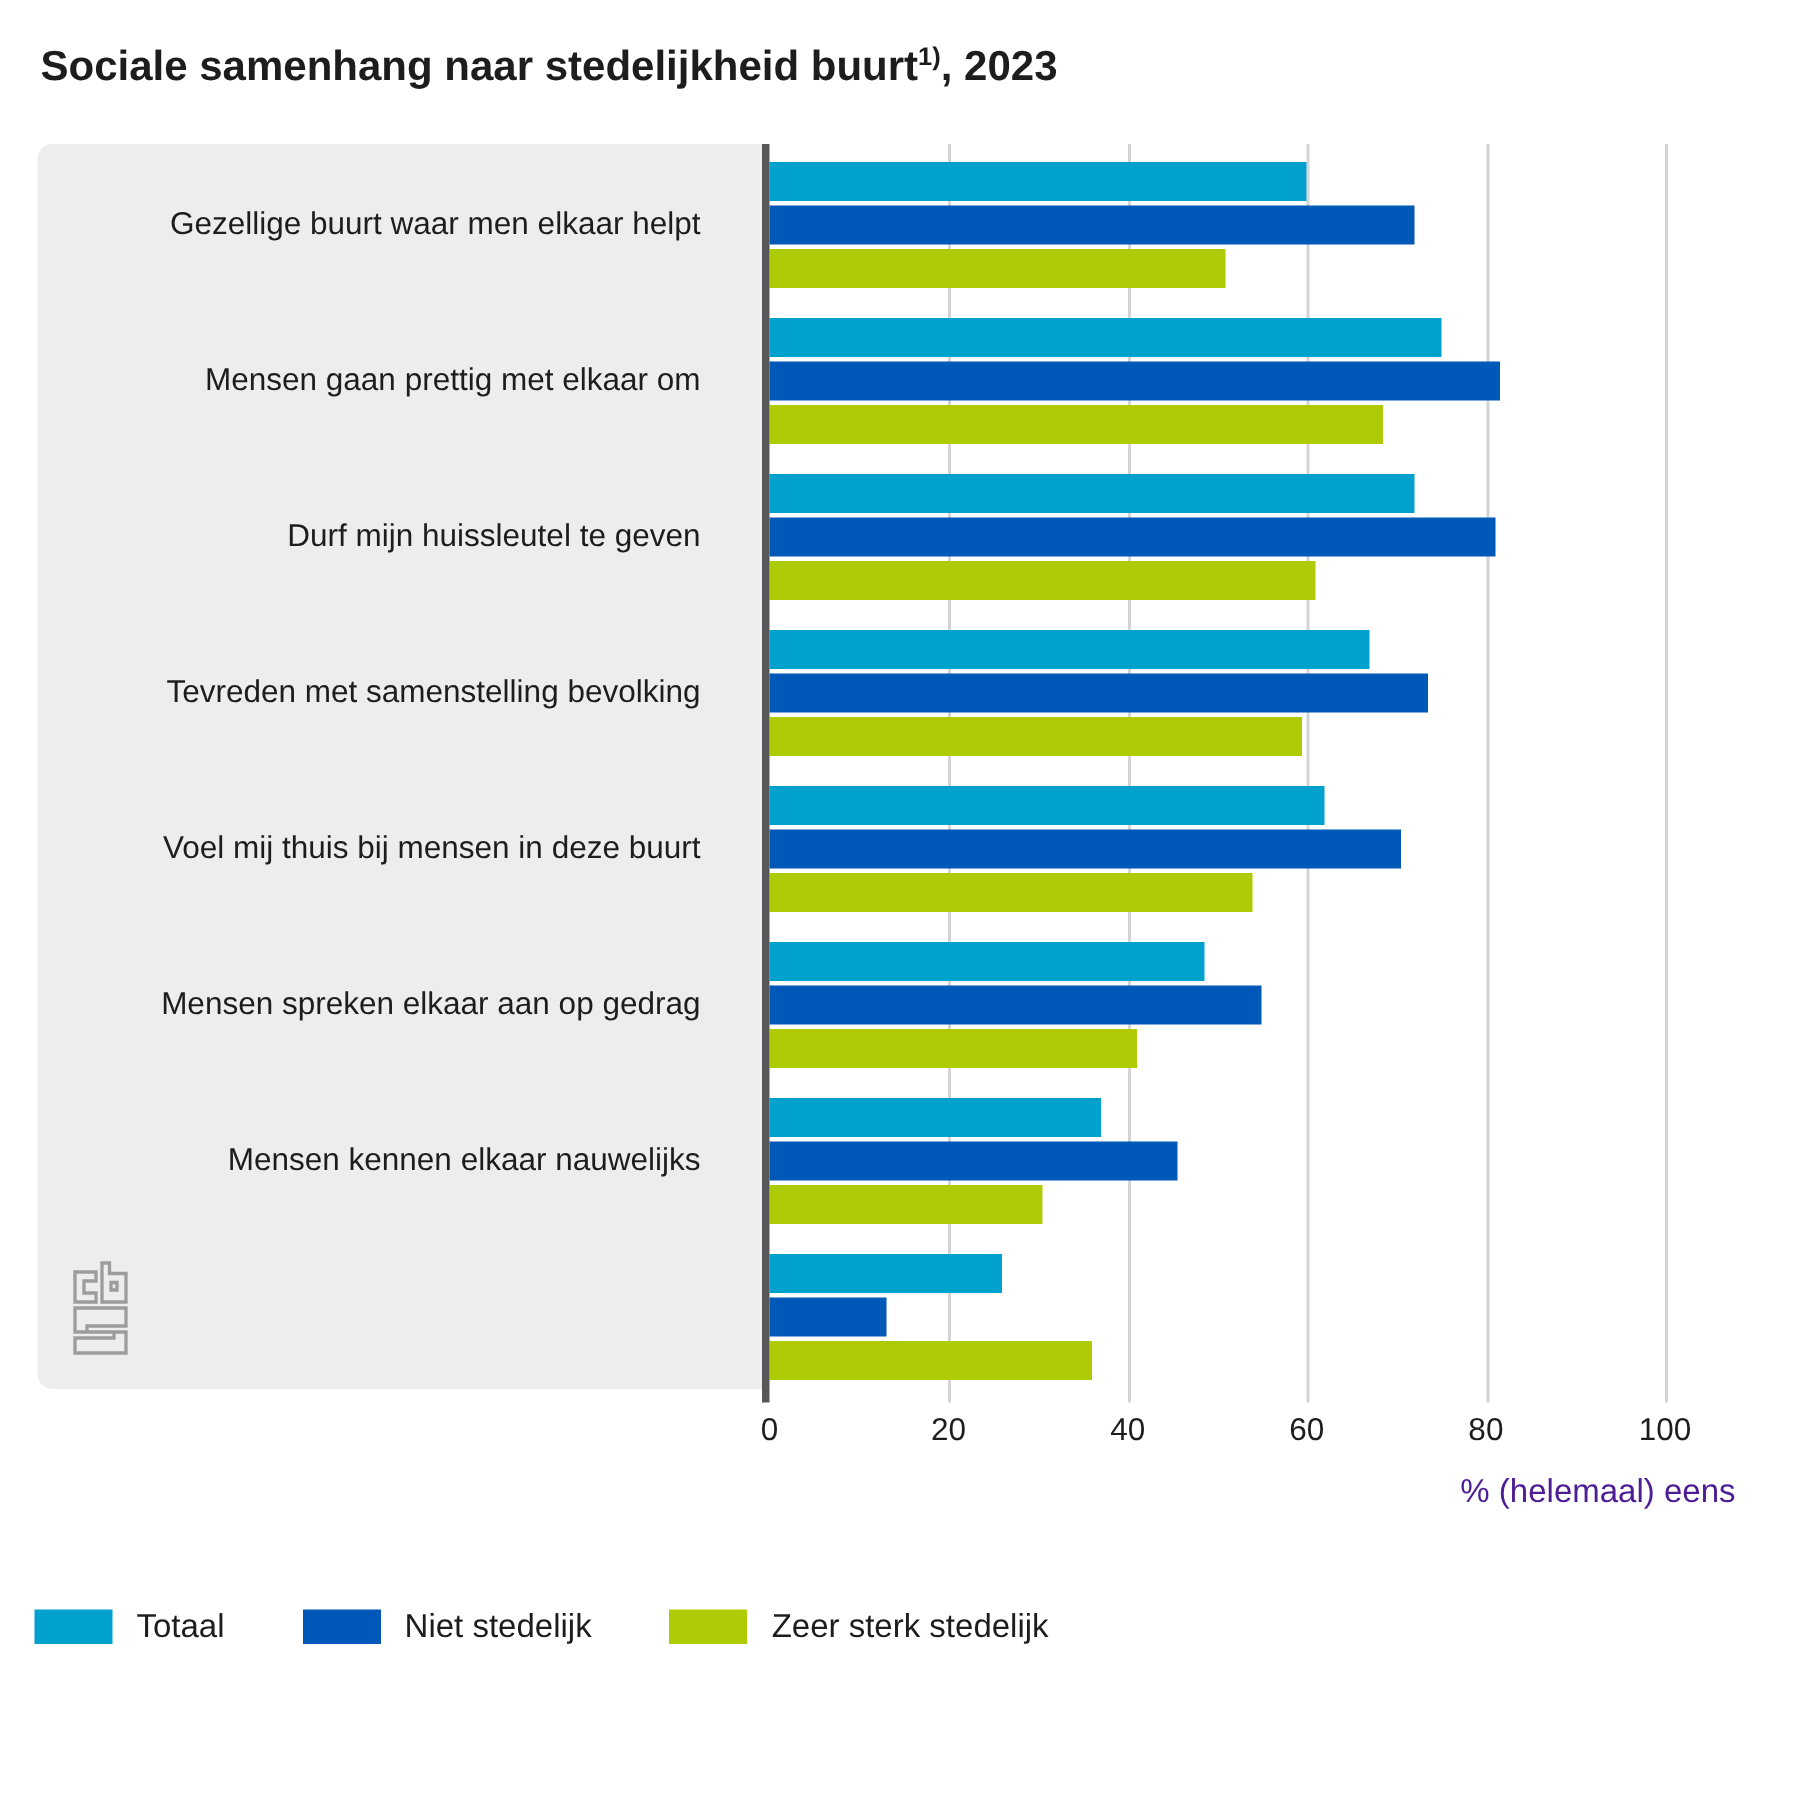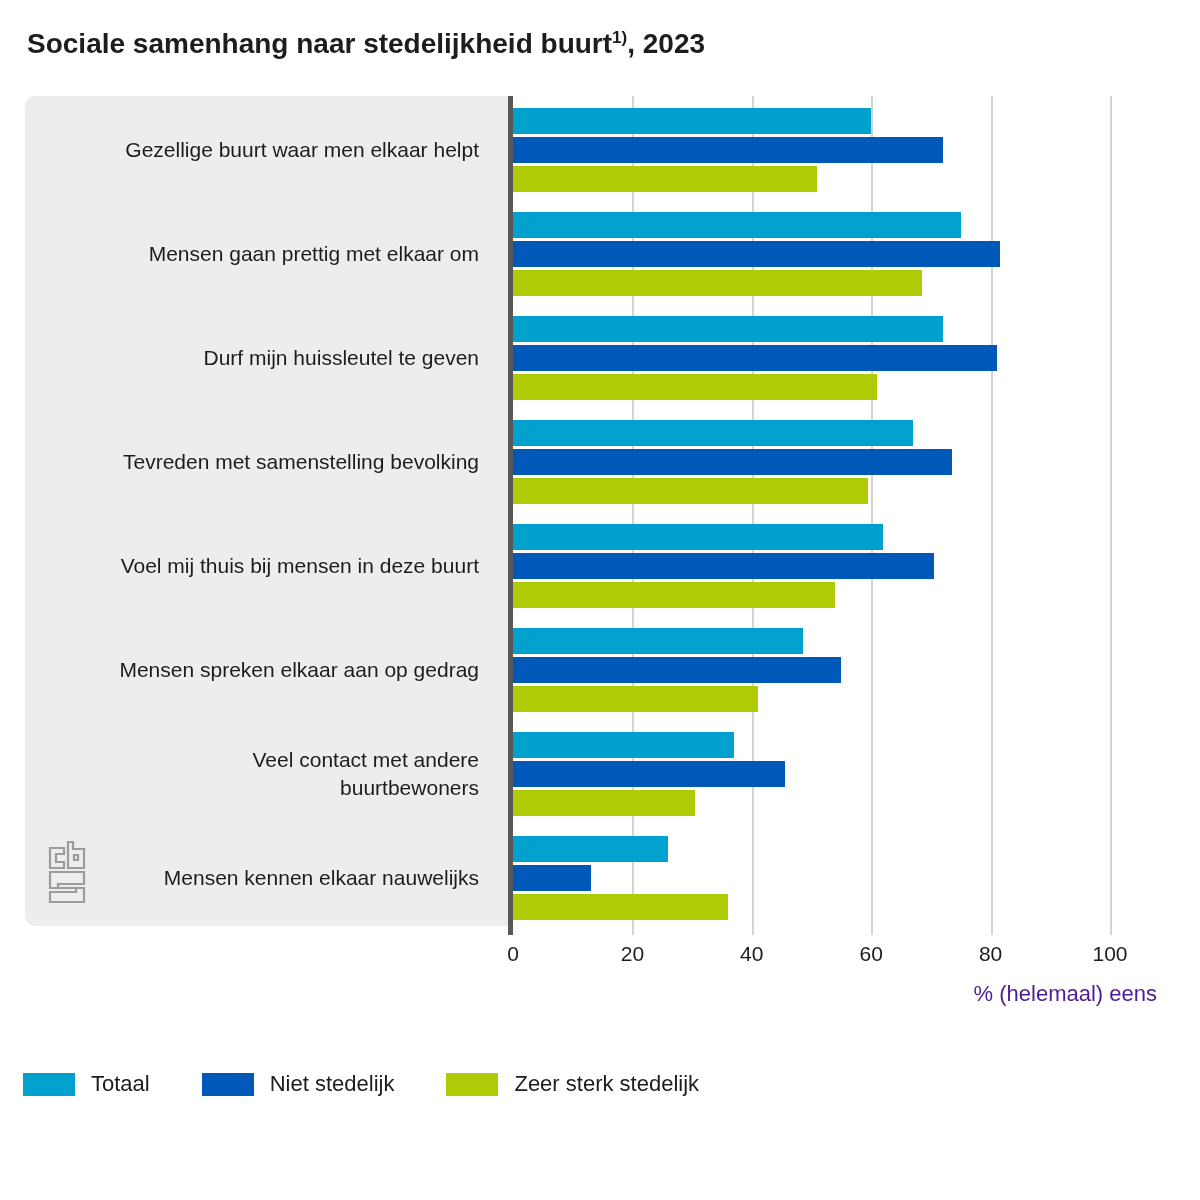--- a/index.html
+++ b/index.html
@@ -19,21 +19,21 @@
   }
   .cbs-logo{position:absolute;left:22px;bottom:22px;}
   .axis-line{
     position:absolute;left:483px;top:0;width:5px;height:calc(100% + 9px);
     background:#58585a;z-index:4;
   }
   .gridline{position:absolute;top:0;bottom:0;width:2px;background:#d4d4d4;z-index:1;}
   .tickstub{position:absolute;top:100%;width:2px;height:9px;background:#d4d4d4;}
   .labels{
     position:absolute;left:0;top:0;width:483px;box-sizing:border-box;
-    padding:12px 4px 0;z-index:2;
+    padding:12px 16px 0;z-index:2;
   }
   .label-item{
     height:84px;margin-bottom:20px;display:flex;align-items:center;justify-content:flex-end;
     text-align:right;padding-right:25px;font-size:21px;line-height:28px;
     white-space:pre-line;color:#1d1d1d;
   }
   .groups{position:absolute;left:488px;top:12px;right:0;z-index:2;}
   .group{height:84px;margin-bottom:20px;display:flex;flex-direction:column;justify-content:space-between;}
   .bar{height:26px;}
   .xtick{
@@ -77,22 +77,20 @@
         <div class="gridline" style="left: 1085px;"></div>
         <div class="tickstub" style="left: 1085px;"></div>
       </div>
     <div class="labels">
         <div class="label-item">Gezellige buurt waar men elkaar helpt</div>
         <div class="label-item">Mensen gaan prettig met elkaar om</div>
         <div class="label-item">Durf mijn huissleutel te geven</div>
         <div class="label-item">Tevreden met samenstelling bevolking</div>
         <div class="label-item">Voel mij thuis bij mensen in deze buurt</div>
         <div class="label-item">Mensen spreken elkaar aan op gedrag</div>
-        <div class="label-item">Veel contact met andere
-buurtbewoners</div>
         <div class="label-item">Mensen kennen elkaar nauwelijks</div>
       </div>
     <div class="groups">
         <div class="group">
           <div class="bar" style="width: 358.2px; background: rgb(0, 161, 205);"></div>
           <div class="bar" style="width: 429.84px; background: rgb(0, 88, 184);"></div>
           <div class="bar" style="width: 304.47px; background: rgb(175, 203, 5);"></div>
         </div>
         <div class="group">
           <div class="bar" style="width: 447.75px; background: rgb(0, 161, 205);"></div>

